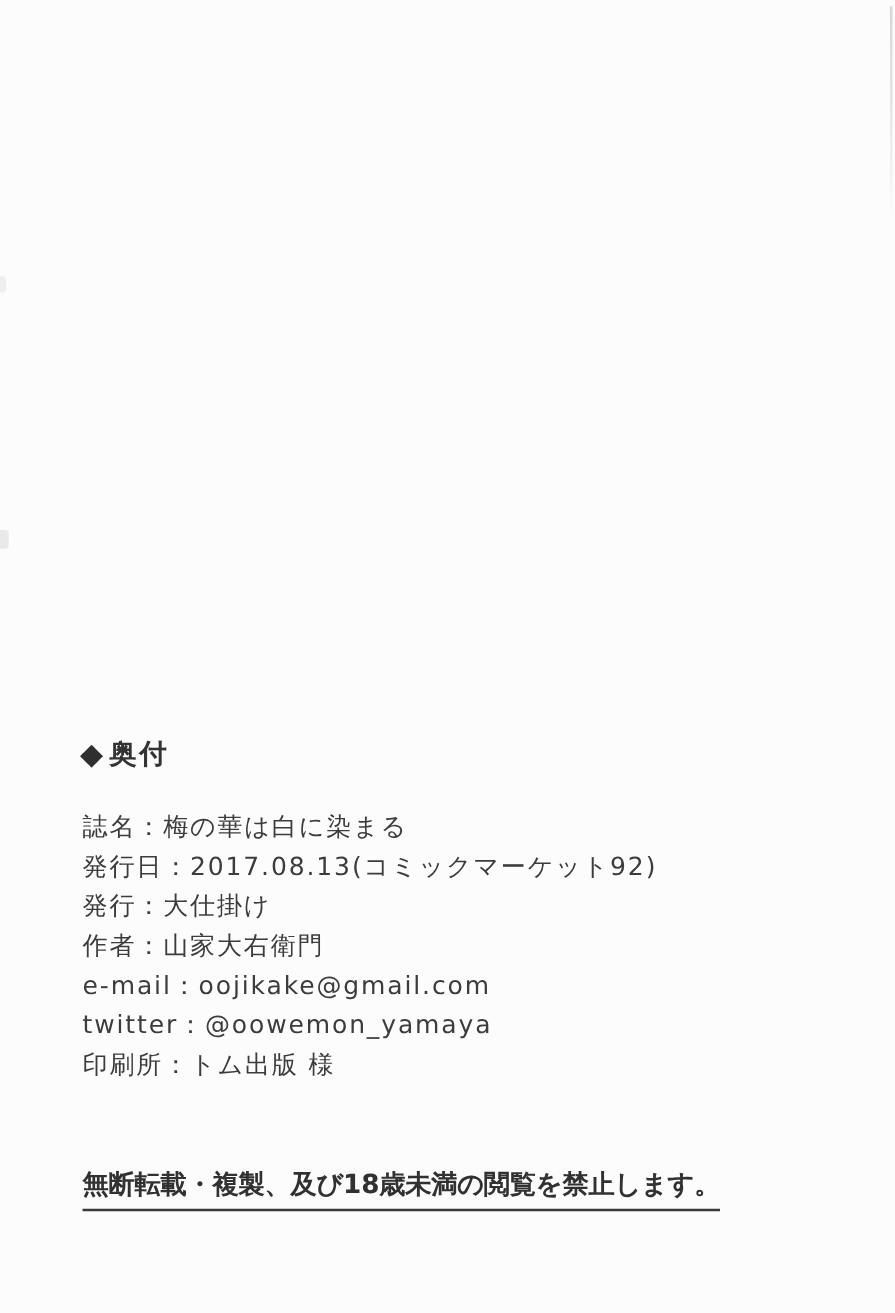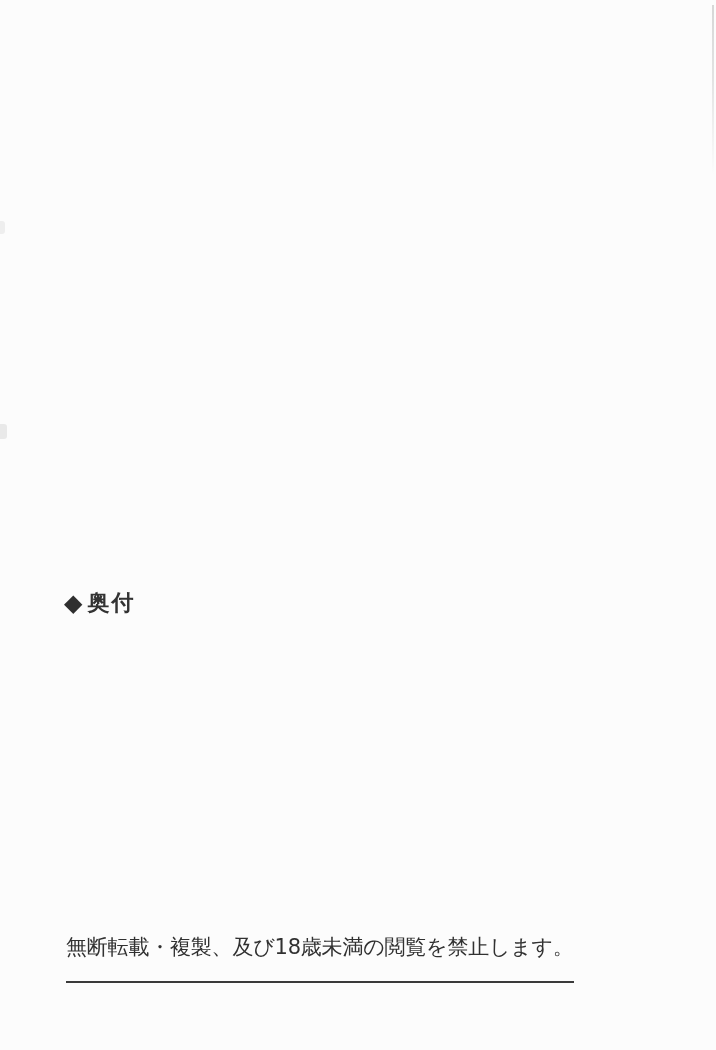--- a/index.html
+++ b/index.html
@@ -77,38 +77,47 @@
     letter-spacing: 1.5px;
     white-space: nowrap;
     color: #3c3c3c;
   }
   .notice {
     position: absolute;
     left: 66px;
     top: 933px;
     margin: 0;
     font-size: 21px;
-    font-weight: 400;
+    font-weight: 700;
     letter-spacing: -0.2px;
     white-space: nowrap;
     color: #313131;
     border-bottom: 2px solid #3a3a3a;
-    padding-bottom: 20px;
+    padding-bottom: 6px;
   }
 </style>
 </head>
 <body>
 
 <div class="page">
 
   <div class="edge-line-right"></div>
   <div class="smudge-a"></div>
   <div class="smudge-b"></div>
 
   <h1 class="heading">
     <span class="diamond">◆</span>
     <span>奥付</span>
   </h1>
 
+  <div class="colophon-lines">
+    <p>誌名：梅の華は白に染まる</p>
+    <p>発行日：2017.08.13(コミックマーケット92)</p>
+    <p>発行：大仕掛け</p>
+    <p>作者：山家大右衛門</p>
+    <p>e-mail：oojikake@gmail.com</p>
+    <p>twitter：@oowemon_yamaya</p>
+    <p>印刷所：トム出版 様</p>
+  </div>
 
   <p class="notice">無断転載・複製、及び18歳未満の閲覧を禁止します。</p>
 
 </div>
 
 </body></html>

